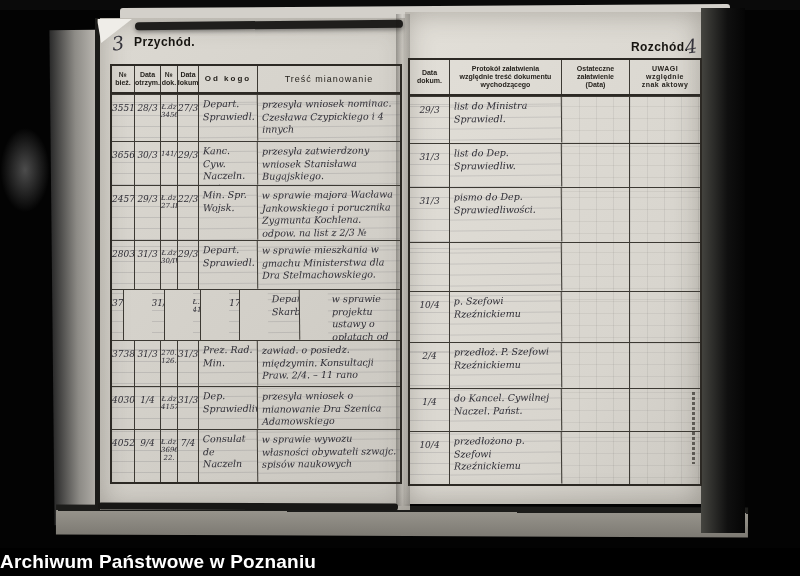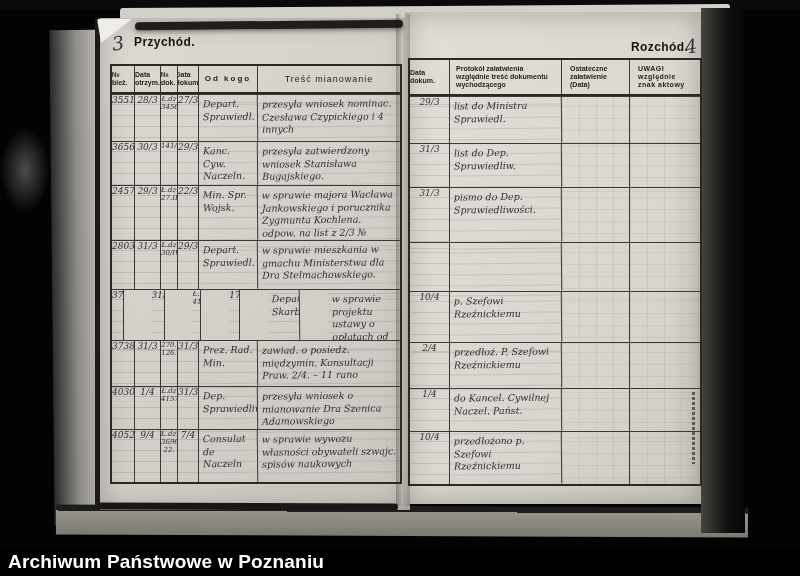--- a/index.html
+++ b/index.html
@@ -41,39 +41,39 @@
   .hw{font-family:"DejaVu Serif",serif;font-style:italic;color:#34333b;}
   .pgnum{position:absolute;font-size:19px;transform:rotate(-8deg);}
   .ptitle{position:absolute;font-weight:bold;font-size:12px;color:#161410;letter-spacing:.4px;}
 
   
   .tbl{position:absolute;border:2px solid #2c2924;background:transparent;}
   .trow{display:flex;border-top:1px solid #3c3933;}
   .trow.hdr{border-top:none;border-bottom:2px solid #2c2924;}
   .tcell{box-sizing:border-box;border-right:1px solid #3c3933;overflow:hidden;position:relative;}
   .tcell:last-child{border-right:none;}
-  .pcell{display:flex;align-items:center;justify-content:center;text-align:left;
+  .pcell{display:flex;align-items:center;justify-content:center;text-align:center;
          font-size:7px;line-height:8px;color:#26231e;font-weight:bold;}
   .ruled{background-image:repeating-linear-gradient(to bottom,rgba(75,75,85,.16) 0 1px,transparent 1px 11px);
          background-position:0 9px;}
   .bleed{background-image:repeating-linear-gradient(to right,rgba(0,0,0,.06) 0 1px,transparent 1px 17px),
          repeating-linear-gradient(to bottom,rgba(0,0,0,.05) 0 1px,transparent 1px 12px);}
   .hwv{font-family:"DejaVu Serif",serif;font-style:italic;color:#2f2e36;font-size:9px;
-       text-align:center;padding-top:0;}
+       text-align:center;padding-top:8px;}
   .hwt{font-family:"DejaVu Serif",serif;font-style:italic;color:#2f2e36;font-size:9.5px;
        line-height:12.5px;padding:3px 3px 0 4px;transform:rotate(-.6deg);}
   .tiny{font-size:7px;line-height:8px;}
 
   .printer-mark{position:absolute;left:692px;top:392px;width:3px;height:72px;
                 background:repeating-linear-gradient(to bottom,#45423c 0 3px,transparent 3px 5px);opacity:.8;}
 
   
   .archive-bar{position:absolute;left:0;top:548px;width:800px;height:28px;background:#000;
                display:flex;align-items:center;}
-  .archive-bar span{color:#fff;font-weight:bold;font-size:19px;letter-spacing:.2px;padding-left:8px;}
+  .archive-bar span{color:#fff;font-weight:bold;font-size:19px;letter-spacing:.2px;padding-left:0;}
 </style>
 </head>
 <body>
 
 <div id="stage">
 
   <div class="top-band"></div>
   <div class="left-blob"></div>
   <div class="pages-top-edge"></div>
   <div class="left-shadow-strip"></div>

